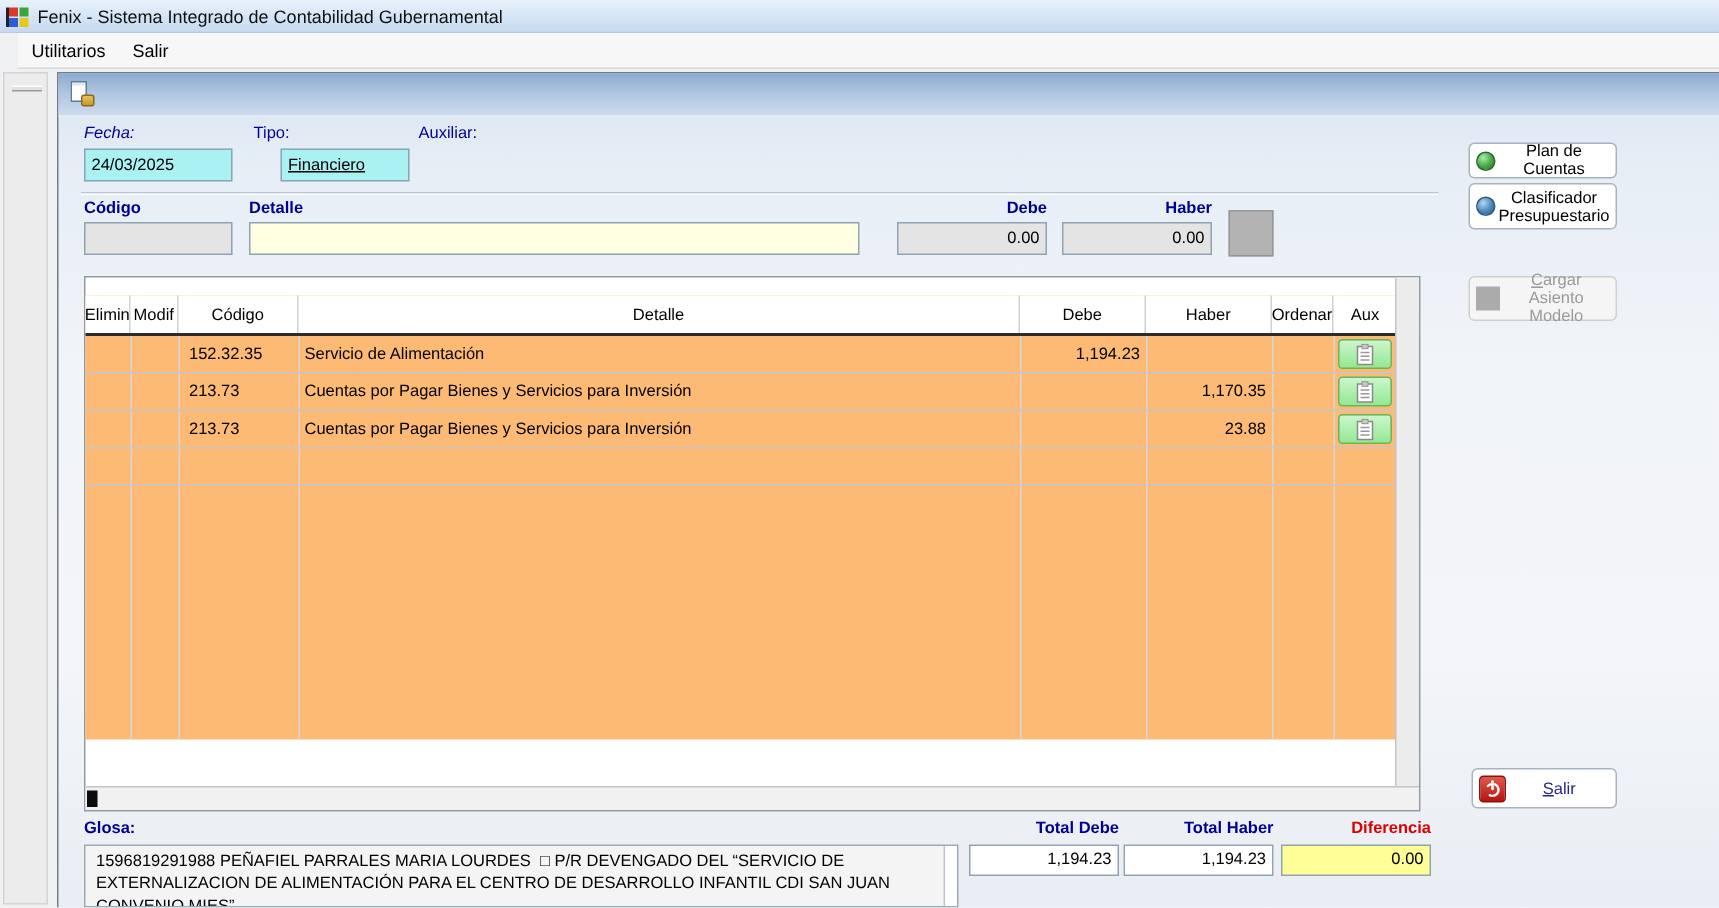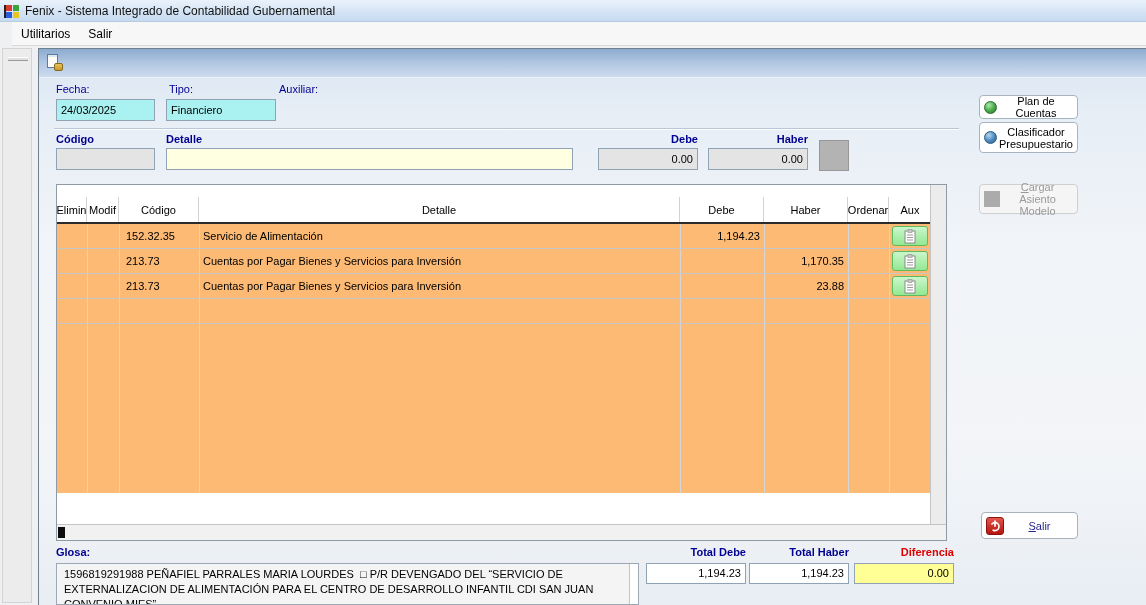--- a/index.html
+++ b/index.html
@@ -137,25 +137,25 @@
 
   <div class="panel">
 
     <div class="panel-toolbar">
       <span class="doc-ico">
         <span class="page"></span>
           <span class="coins"></span>
       </span>
     </div>
 
-    <div class="lbl" style="left:17px; top:34px;">Fecha:</div>
+    <div class="lbl" style="left:17px; top:34px;font-style:italic;">Fecha:</div>
     <div class="fld cyan" style="left:17px; top:50px; width:99px;">24/03/2025</div>
 
     <div class="lbl" style="left:130px; top:34px;">Tipo:</div>
-    <div class="fld cyan" style="left:127px; top:50px; width:110px;">Financiero</div>
+    <div class="fld cyan" style="left:148px; top:50px; width:86px;text-decoration:underline;">Financiero</div>
 
     <div class="lbl" style="left:240px; top:34px;">Auxiliar:</div>
 
     <div class="sep"></div>
 
     <div class="lbl b" style="left:17px; top:84px;">Código</div>
     <div class="fld gray" style="left:17px; top:99px; width:99px;"></div>
 
     <div class="lbl b" style="left:127px; top:84px;">Detalle</div>
     <div class="fld yellowpale" style="left:127px; top:99px; width:407px;"></div>

